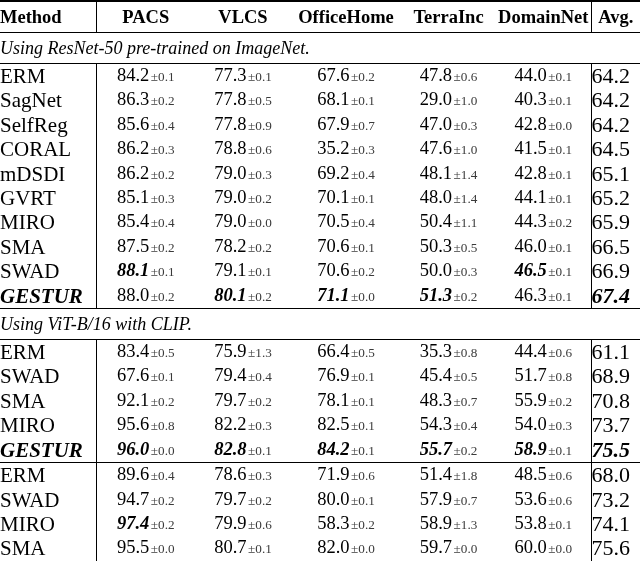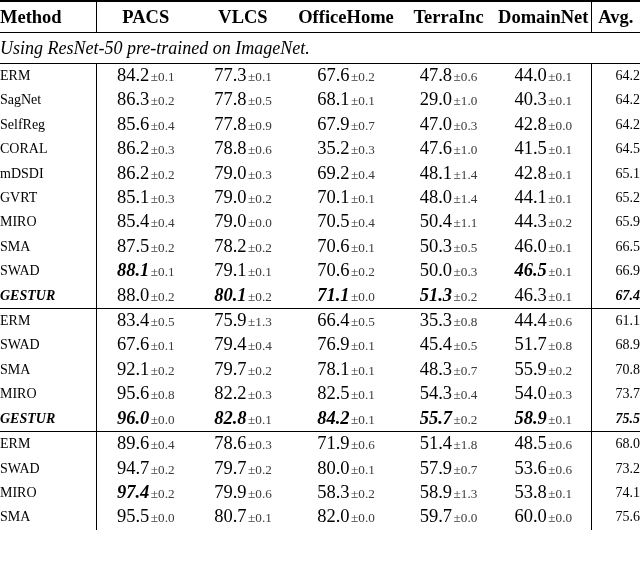--- a/index.html
+++ b/index.html
@@ -51,37 +51,37 @@
     font-style: italic;
     font-size: 18px;
     text-align: left;
     padding-left: 12px;
     height: 30px;
     line-height: 30px;
     white-space: nowrap;
   }
 
   .method-cell {
-    font-size: 14px;
+    font-size: 21px;
     text-align: left;
     padding-left: 12px;
     height: 22.4px;
     line-height: 22.4px;
     white-space: nowrap;
   }
   .val-cell {
     font-size: 18.5px;
     text-align: center;
     height: 22.4px;
     line-height: 22.4px;
     white-space: nowrap;
   }
   .avg-cell {
-    font-size: 14px;
-    text-align: right;
+    font-size: 22px;
+    text-align: left;
     height: 22.4px;
     line-height: 22.4px;
     white-space: nowrap;
   }
   .bold { font-weight: bold; font-style: italic; }
   .err {
     font-size: 13.2px;
     color: #3a3a3a;
     margin-left: 1.5px;
   }
@@ -197,20 +197,23 @@
       <tr class="pad-last">
         <td class="method-cell bold">GESTUR</td>
         <td class="val-cell sep-left"><span>88.0</span><span class="err">±0.2</span></td>
         <td class="val-cell"><span class="bold">80.1</span><span class="err">±0.2</span></td>
         <td class="val-cell"><span class="bold">71.1</span><span class="err">±0.0</span></td>
         <td class="val-cell"><span class="bold">51.3</span><span class="err">±0.2</span></td>
         <td class="val-cell"><span>46.3</span><span class="err">±0.1</span></td>
         <td class="avg-cell sep-left"><span class="bold">67.4</span></td>
       </tr>
       <tr class="rule-mid">
+        <td class="caption-cell" colspan="7">Using ViT-B/16 with CLIP.</td>
+      </tr>
+      <tr class="rule-mid">
         <td class="method-cell">ERM</td>
         <td class="val-cell sep-left"><span>83.4</span><span class="err">±0.5</span></td>
         <td class="val-cell"><span>75.9</span><span class="err">±1.3</span></td>
         <td class="val-cell"><span>66.4</span><span class="err">±0.5</span></td>
         <td class="val-cell"><span>35.3</span><span class="err">±0.8</span></td>
         <td class="val-cell"><span>44.4</span><span class="err">±0.6</span></td>
         <td class="avg-cell sep-left"><span>61.1</span></td>
       </tr>
       <tr>
         <td class="method-cell">SWAD</td>

